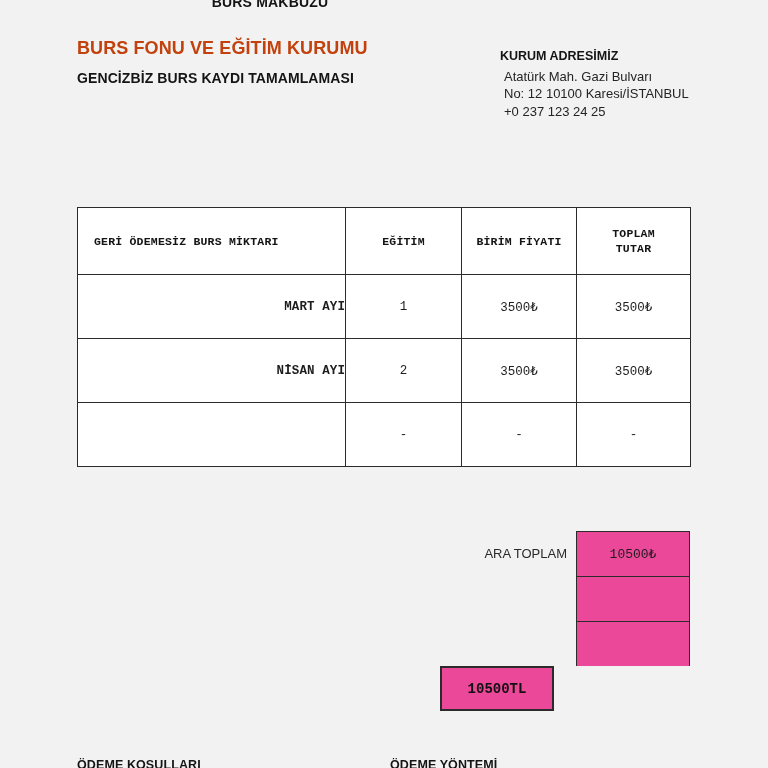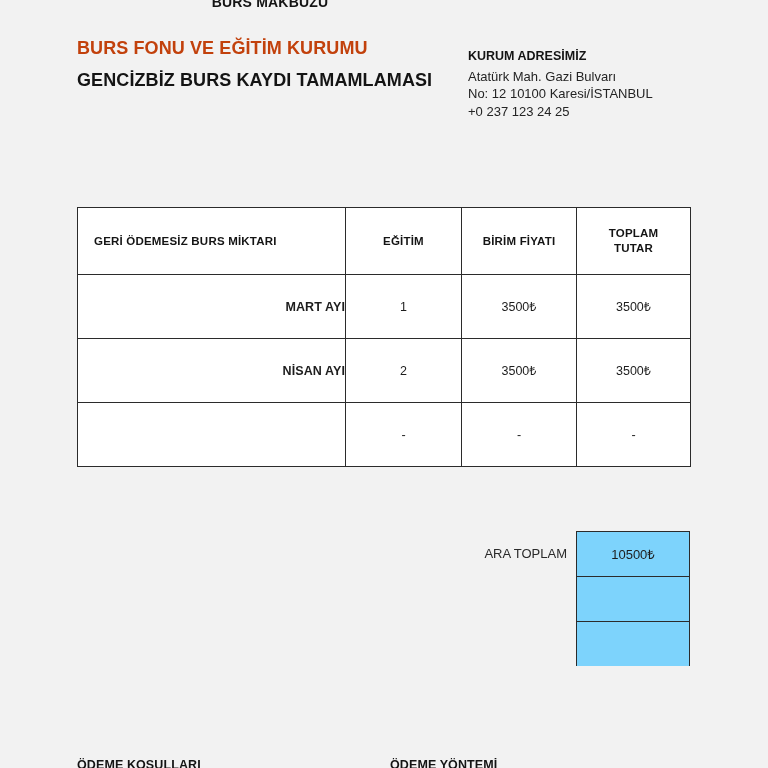--- a/index.html
+++ b/index.html
@@ -34,52 +34,55 @@
     top: 38px;
   }
   .org-name {
     font-size: 18px;
     font-weight: bold;
     letter-spacing: 0.1px;
     color: #c2410c;
     margin-bottom: 11px;
   }
   .org-sub {
-    font-size: 18px;
+    font-size: 14px;
     font-weight: bold;
     letter-spacing: 0.1px;
     color: #141414;
   }
 
   .addr-block {
     position: absolute;
     left: 468px;
     top: 48px;
     line-height: 17.5px;
   }
   .addr-title {
     font-size: 12.5px;
     font-weight: bold;
     color: #141414;
     margin-bottom: 2px;
+    margin-left: 32px;
   }
   .addr-line {
     font-size: 13px;
     color: #242424;
+    margin-left: 36px;
   }
 
   
   .main-table {
     position: absolute;
     left: 77px;
     top: 207px;
     width: 613px;
     border-collapse: collapse;
     background: #f97316;
     table-layout: fixed;
+    font-family: Liberation Mono, monospace;
   }
   .main-table th,
   .main-table td {
     border: 1px solid #2b2b2b;
     background: #ffffff;
     padding: 0;
   }
   .main-table thead th {
     height: 66px;
     font-size: 11.5px;
@@ -133,29 +136,30 @@
     color: #2a2a2a;
     box-sizing: border-box;
   }
   .totals-label.bold {
     font-weight: bold;
     font-size: 13.5px;
     color: #141414;
   }
   .totals-value {
     flex: 0 0 114px;
-    background: #7dd3fc;
+    background: #ec4899;
     border: 1px solid #2b2b2b;
     border-bottom: none;
     display: flex;
     align-items: center;
     justify-content: center;
     font-size: 13px;
     color: #1d1d1d;
     box-sizing: border-box;
+    font-family: Liberation Mono, monospace;
   }
   .totals-row:last-child .totals-value {
     border: 2px solid #2b2b2b;
     font-weight: bold;
     font-size: 14px;
     color: #101010;
   }
 
   
   .footer-labels {
@@ -241,19 +245,20 @@
   </div>
   <div class="totals-row">
     <div class="totals-label"></div>
     <div class="totals-value"></div>
   </div>
   <div class="totals-row">
     <div class="totals-label"></div>
     <div class="totals-value"></div>
   </div>
   <div class="totals-row">
+    <div class="totals-value">10500TL</div>
   </div>
 </div>
 
 <div class="footer-labels">
   <div class="footer-label left">ÖDEME KOŞULLARI</div>
   <div class="footer-label right">ÖDEME YÖNTEMİ</div>
 </div>
 
 </body></html>

